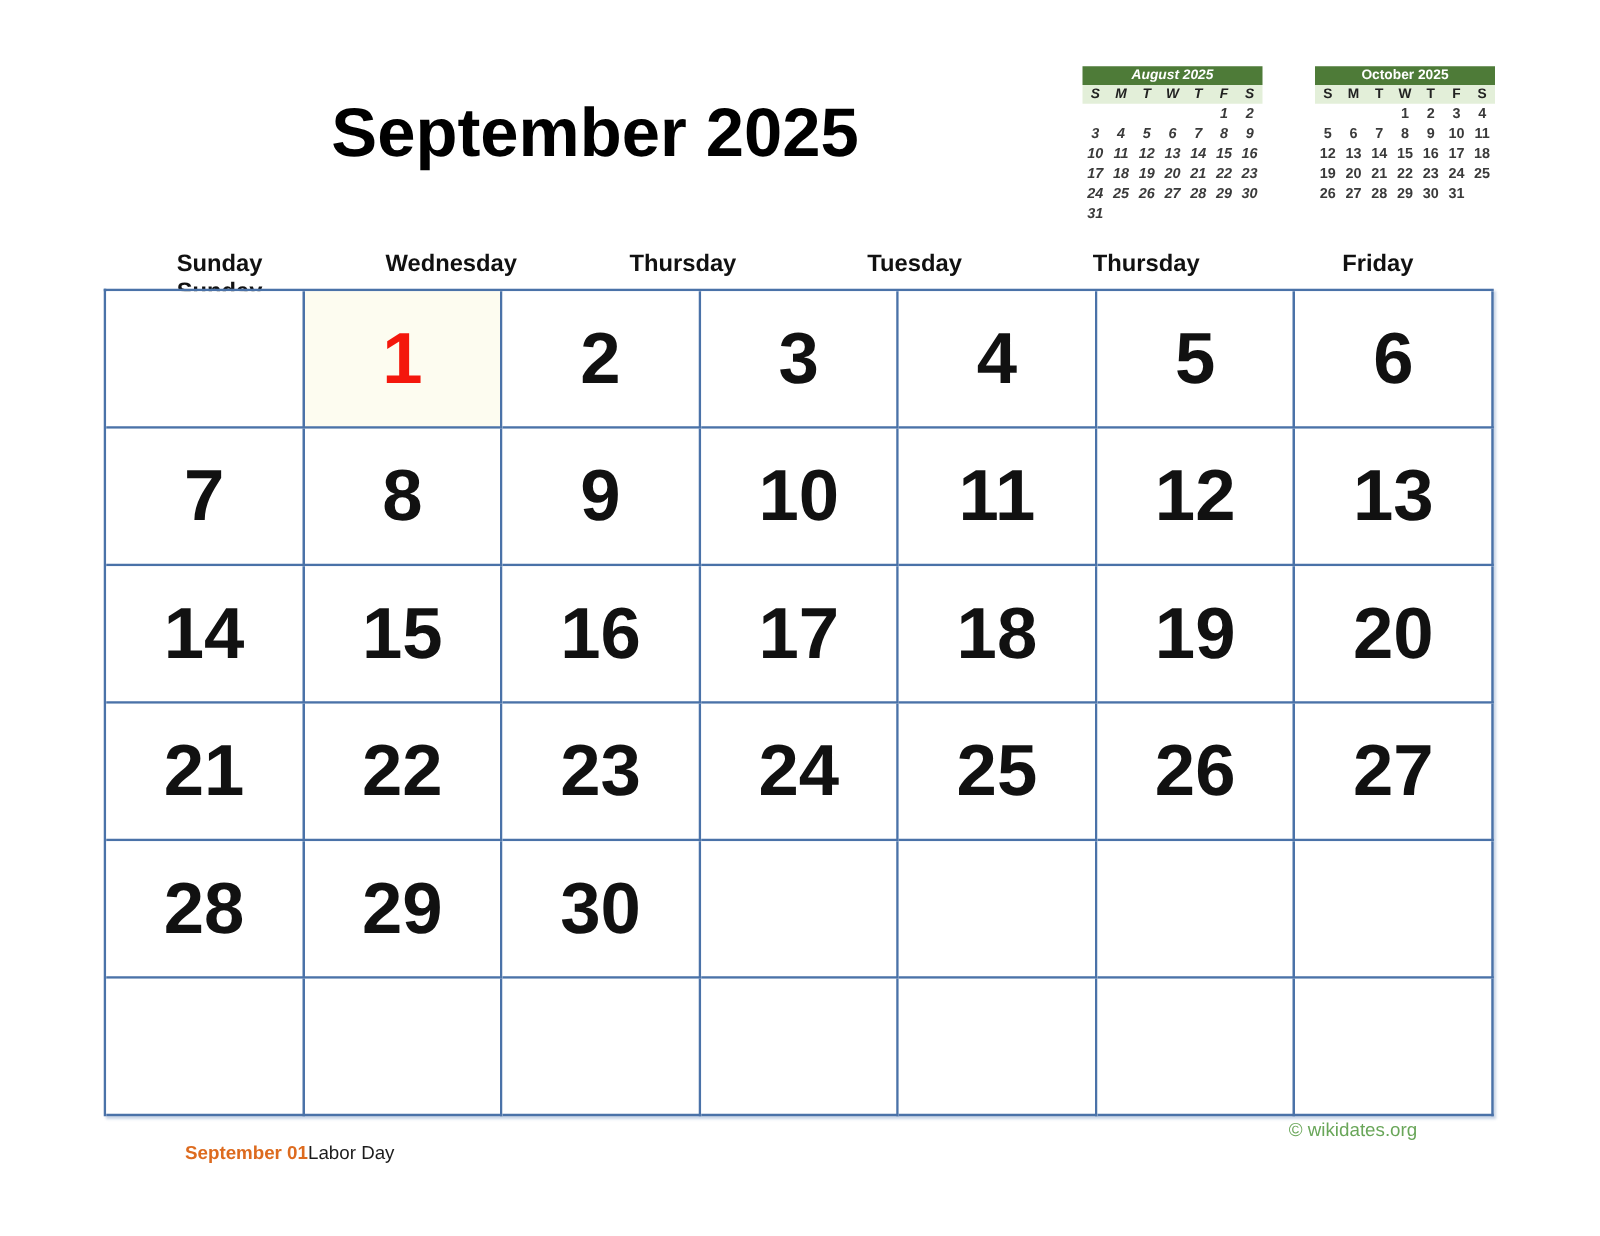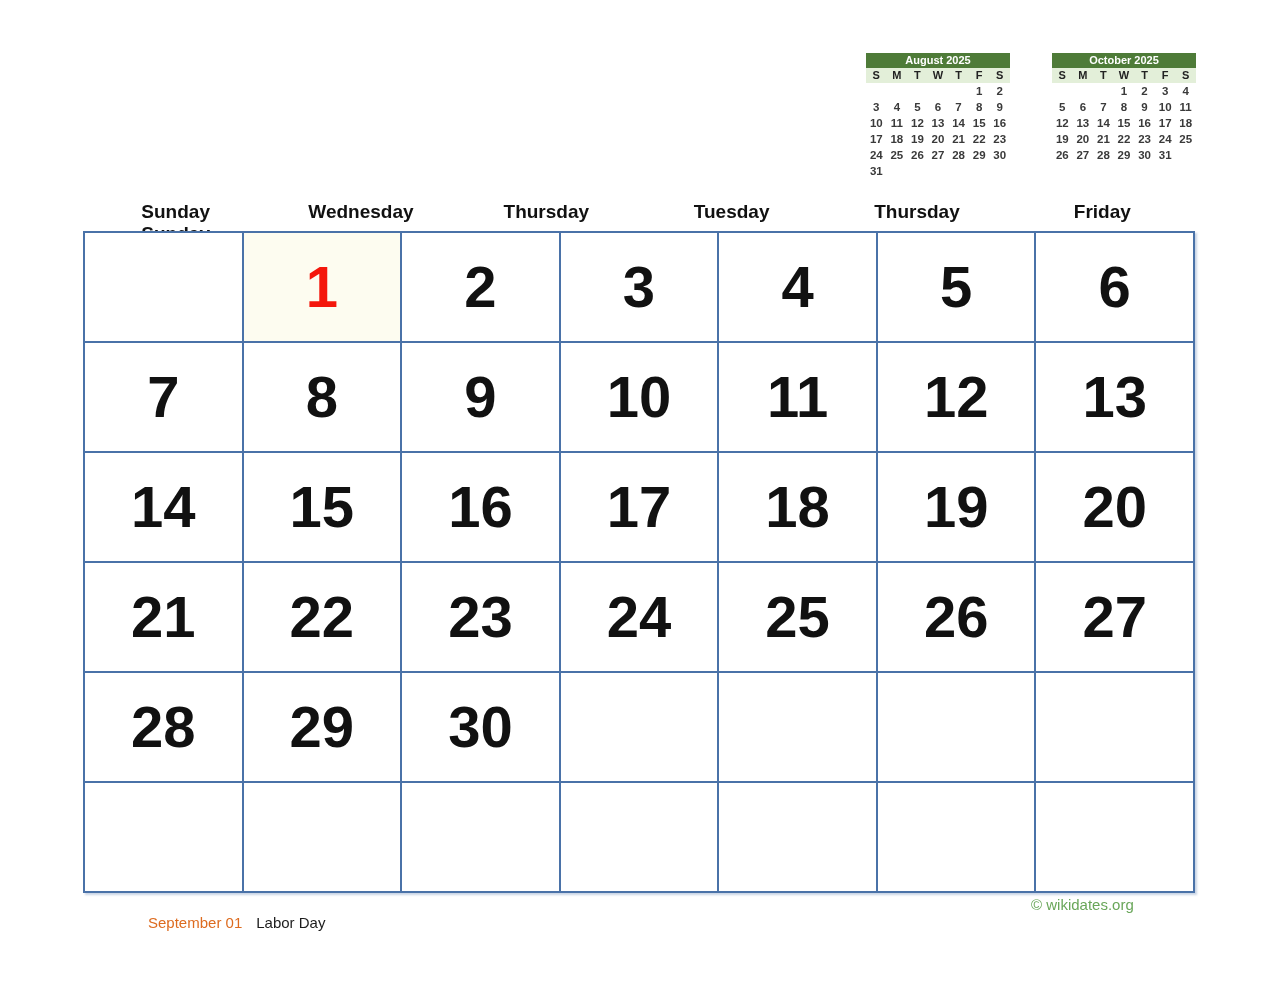--- a/index.html
+++ b/index.html
@@ -31,21 +31,21 @@
     font-weight: bold;
     color: #000000;
     font-family: "Liberation Sans", sans-serif;
   }
   
   .mini {
     position: absolute;
     top: 53px;
     width: 144px;
   }
-  .mini.prev { left: 866px; }
+  .mini.prev { left: 866px; font-style: italic; }
   .mini.next { left: 1052px; }
   .mini-title {
     height: 15px;
     line-height: 15px;
     background: var(--mgreen);
     color: #ffffff;
     font-size: 11px;
     font-weight: bold;
     text-align: center;
   }
@@ -127,30 +127,30 @@
     color: var(--cgreen);
   }
   .legend {
     position: absolute;
     left: 148px;
     top: 914px;
     font-size: 15px;
   }
   .legend .hdate {
     color: var(--orange);
-    font-weight: normal;
-    margin-right: 14px;
+    font-weight: bold;
   }
   .legend .hname { color: #1c1c1c; text-align: right; }
 </style>
 </head>
 <body>
 
 <div class="page">
 
+  <div class="title">September 2025</div>
 
   <div class="mini prev">
       <div class="mini-title">August 2025</div>
       <div class="mini-dow">
         <span>S</span>
         <span>M</span>
         <span>T</span>
         <span>W</span>
         <span>T</span>
         <span>F</span>

